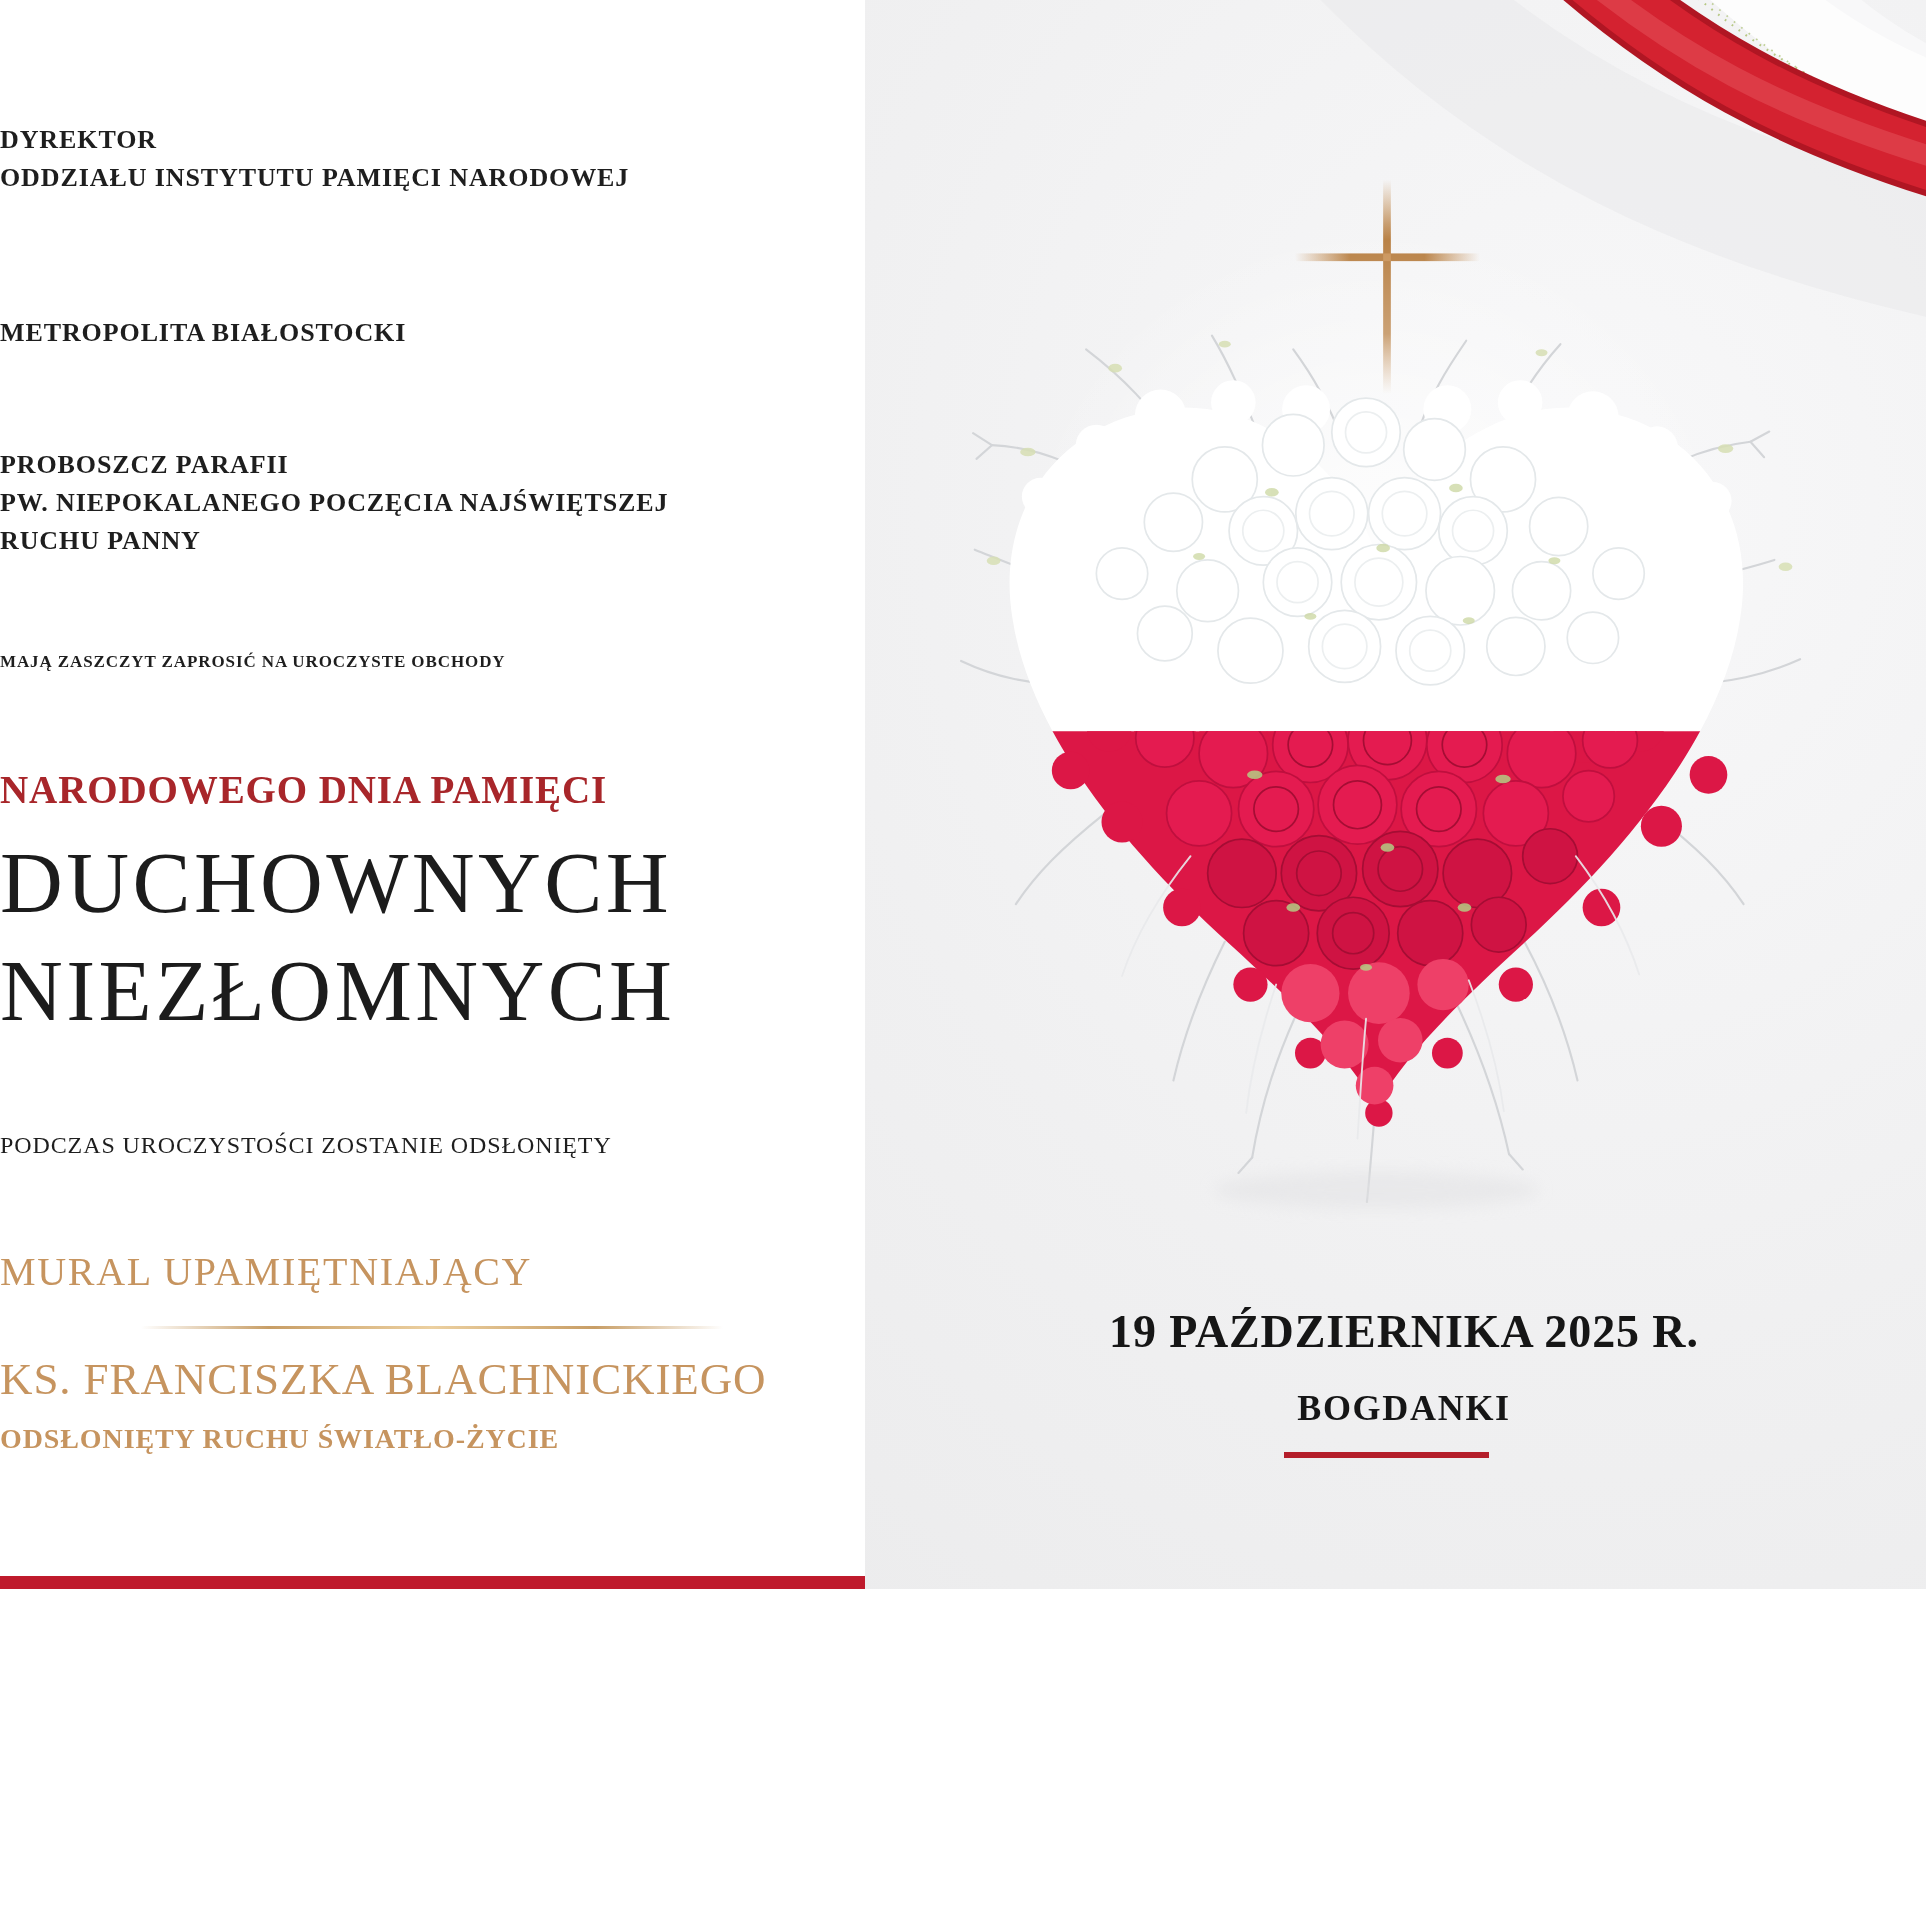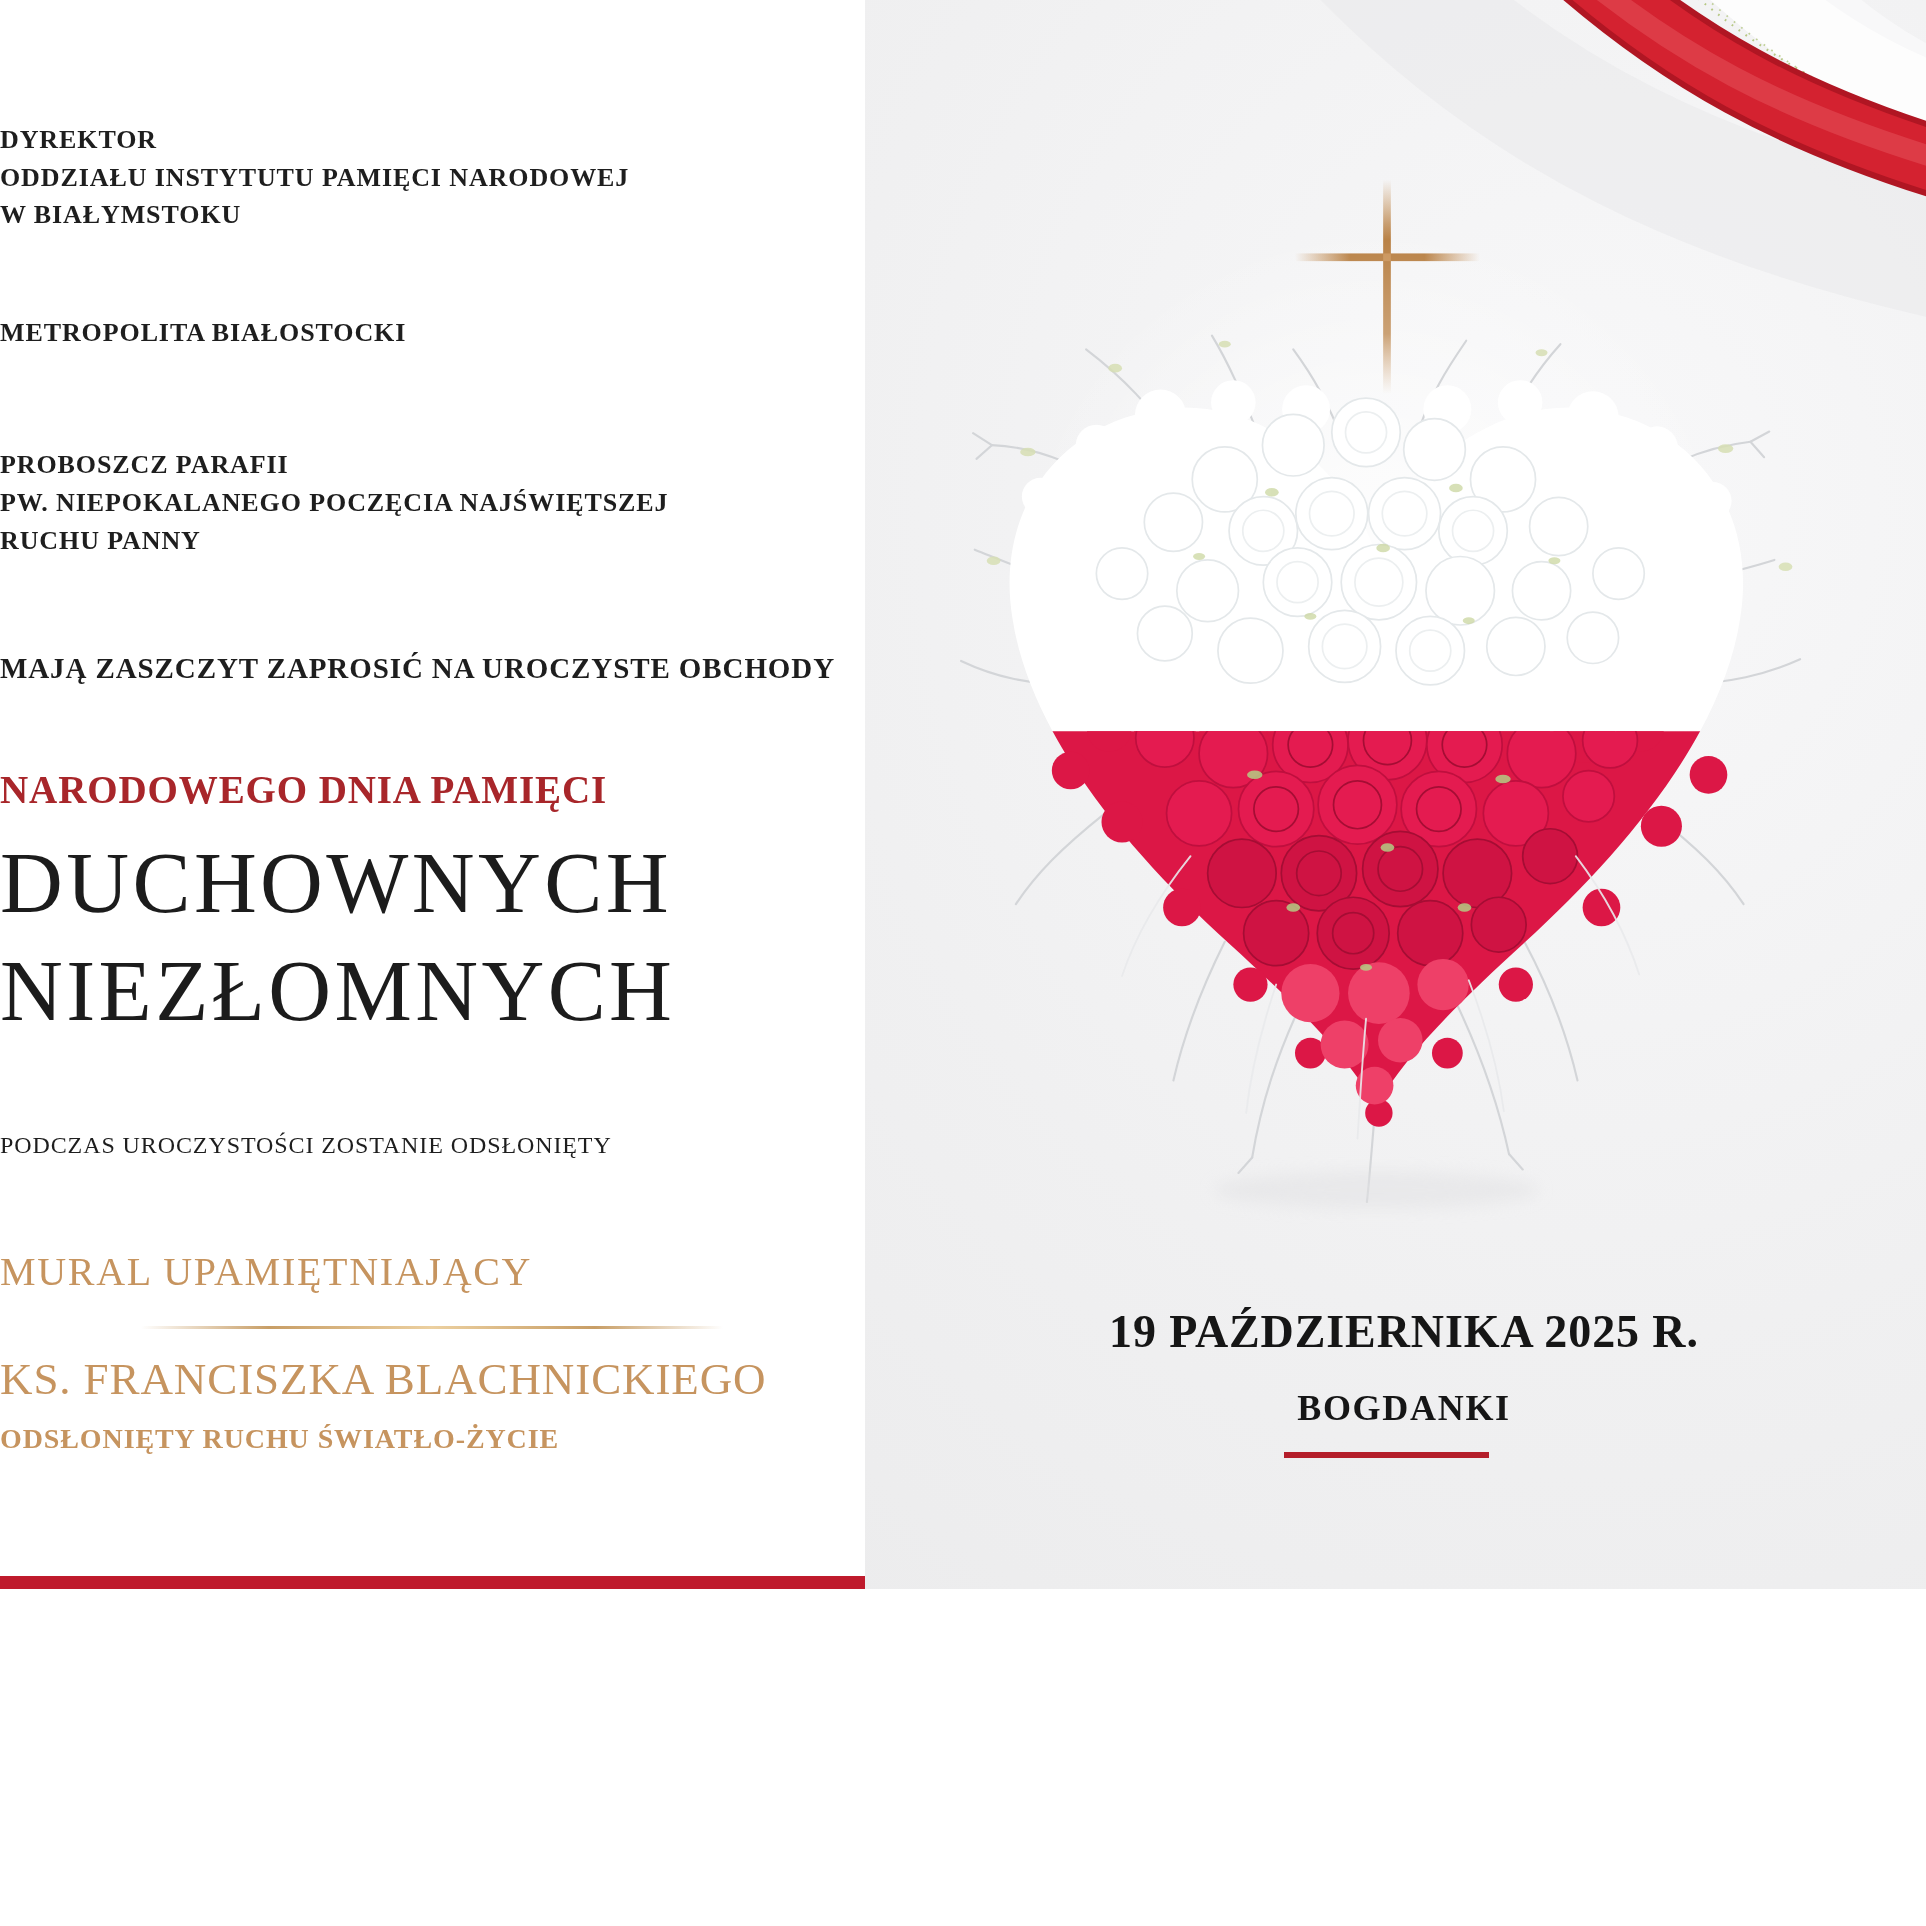--- a/index.html
+++ b/index.html
@@ -13,21 +13,21 @@
   .right-col{position:absolute;left:865px;top:0;width:1062px;height:1589px;
              background:radial-gradient(130% 95% at 68% 32%, #f8f8f9 0%, #f0f0f1 55%, #ebebec 100%);}
   .footer{position:absolute;left:0;top:1589px;width:1926px;height:337px;background:#ffffff;}
 
   
   .lc{position:absolute;left:0;width:1042px;color:#1e1e1e;white-space:nowrap;}
   .host{font-size:26px;font-weight:600;letter-spacing:0.9px;}
   #host1a{top:125px}#host1b{top:163px}#host1c{top:200px}
   #host2{top:318px}
   #host3a{top:450px}#host3b{top:488px}#host3c{top:526px}
-  #intro{top:652px;font-size:29px;font-weight:600;letter-spacing:0.9px;}
+  #intro{top:652px;font-size:17px;font-weight:600;letter-spacing:0.9px;}
   #kicker{top:767px;font-size:39px;font-weight:600;letter-spacing:0.9px;color:#a8262a;}
   .big-title{font-size:87px;font-weight:400;letter-spacing:3.4px;color:#1c1c1c;}
   #title1{top:832px}#title2{top:940px}
   #unveil{top:1132px;font-size:24px;font-weight:400;letter-spacing:0.9px;}
   .gold{color:#c6945f;}
   #mural{top:1248px;font-size:40px;font-weight:500;letter-spacing:1.7px;}
   #goldline{position:absolute;left:141px;top:1326px;width:582px;height:2.6px;
     background:linear-gradient(90deg, rgba(202,160,100,0) 0%, #c89e66 22%, #ecd0a0 50%, #c89e66 78%, rgba(202,160,100,0) 100%);}
   #patron{top:1353px;font-size:45px;font-weight:500;letter-spacing:0.9px;}
   #patronsub{top:1423px;font-size:28px;font-weight:600;letter-spacing:0.9px;}
@@ -41,21 +41,20 @@
   .abs{position:absolute;}
 </style>
 </head>
 <body>
 
 <div id="poster">
 
   <div class="left-col">
     <div id="host1a" class="lc host">DYREKTOR</div>
     <div id="host1b" class="lc host">ODDZIAŁU INSTYTUTU PAMIĘCI NARODOWEJ</div>
-    <div id="host1c" class="lc host">W BIAŁYMSTOKU</div>
     <div id="host2" class="lc host">METROPOLITA BIAŁOSTOCKI</div>
     <div id="host3a" class="lc host">PROBOSZCZ PARAFII</div>
     <div id="host3b" class="lc host">PW. NIEPOKALANEGO POCZĘCIA NAJŚWIĘTSZEJ</div>
     <div id="host3c" class="lc host">RUCHU PANNY</div>
     <div id="intro" class="lc">MAJĄ ZASZCZYT ZAPROSIĆ NA UROCZYSTE OBCHODY</div>
     <div id="kicker" class="lc">NARODOWEGO DNIA PAMIĘCI</div>
     <div id="title1" class="lc big-title">DUCHOWNYCH</div>
     <div id="title2" class="lc big-title">NIEZŁOMNYCH</div>
     <div id="unveil" class="lc">PODCZAS UROCZYSTOŚCI ZOSTANIE ODSŁONIĘTY</div>
     <div id="mural" class="lc gold">MURAL UPAMIĘTNIAJĄCY</div>

